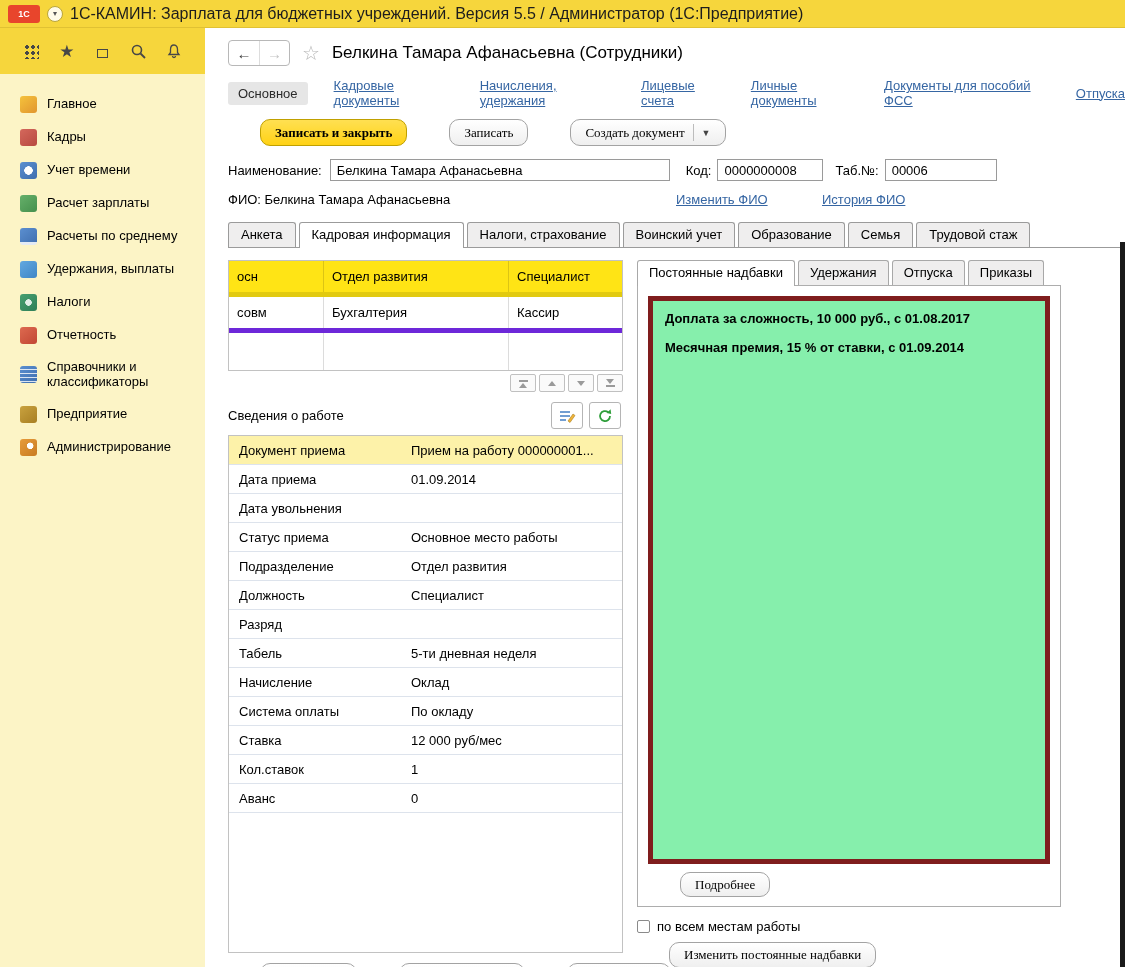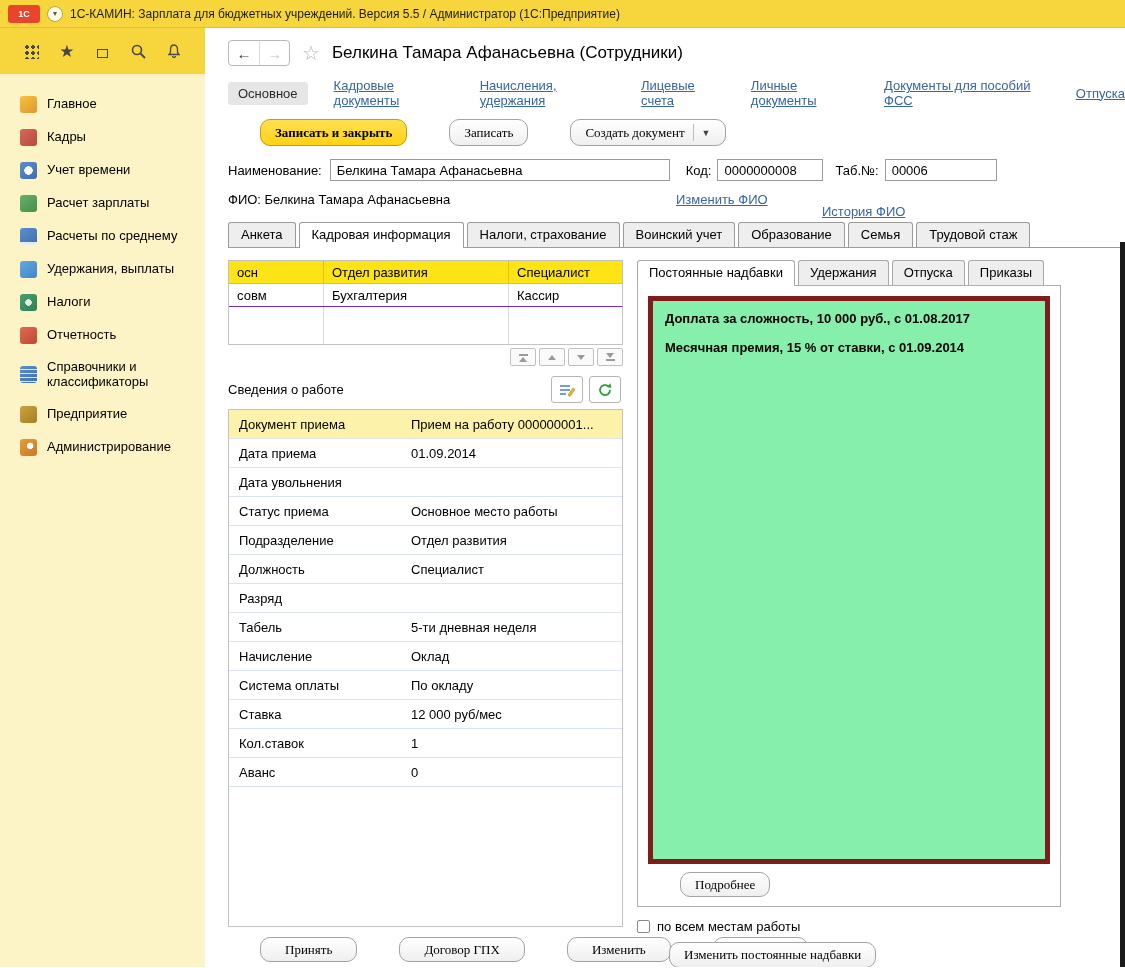--- a/index.html
+++ b/index.html
@@ -10,21 +10,21 @@
     font-size:13px; color:#000; background:#fff;
   }
   
   .titlebar { height:28px; background:#f6d63c; border-bottom:1px solid #e0c133;
     display:flex; align-items:center; gap:7px; padding:0 8px; }
   .logo { width:32px; height:18px; border-radius:3px; background:#e8452c; color:#fff;
     font-size:9px; font-weight:bold; display:flex; align-items:center; justify-content:center; }
   .caret-btn { width:16px; height:16px; border-radius:50%; background:#fffbe8;
     border:1px solid #b9a53c; font-size:8px; color:#555;
     display:flex; align-items:center; justify-content:center; cursor:pointer; }
-  .title-text { font-size:12px; color:#1d1d1d; }
+  .title-text { font-size:16px; color:#1d1d1d; }
 
   .app { display:flex; height:939px; }
 
   
   .sidebar { width:205px; flex:none; background:#fcf4c6; display:flex; flex-direction:column; }
   .side-tools { height:46px; background:#f6d63c; flex:none;
     display:flex; align-items:center; justify-content:space-between; padding:0 20px; }
   .tool { width:22px; height:22px; display:flex; align-items:center; justify-content:center;
     color:#474747; cursor:pointer; }
   .tool.star { font-size:17px; }
@@ -80,33 +80,33 @@
   .form-row { display:flex; align-items:center; margin-top:13px; }
   .inp { height:22px; border:1px solid #9a9a9a; font-family:inherit; font-size:13px; padding:0 6px; }
   .inp.name { width:340px; margin-left:8px; }
   .flabel.code { margin-left:16px; }
   .inp.codein { width:106px; margin-left:6px; }
   .flabel.tab { margin-left:12px; }
   .inp.tabin { width:112px; margin-left:6px; }
 
   .fio-row { margin-top:11px; position:relative; height:18px; }
   .fio-row .pos1 { position:absolute; left:448px; top:0; }
-  .fio-row .pos2 { position:absolute; left:594px; top:12px; }
+  .fio-row .pos2 { position:absolute; left:594px; top:0; }
 
   .tabs { display:flex; align-items:flex-end; margin-top:12px; border-bottom:1px solid #9b9b9b; }
   .tabx { padding:4px 12px 5px; background:#efeeee; border:1px solid #9b9b9b; border-bottom:none;
     border-radius:3px 3px 0 0; margin-right:3px; cursor:pointer; white-space:nowrap; }
   .tabx.active { background:#fff; margin-bottom:-1px; padding-bottom:6px; }
 
   .content { display:flex; margin-top:12px; }
   .col-left { width:395px; flex:none; }
   .col-right { width:424px; flex:none; margin-left:14px; }
 
   .assign-table { border:1px solid #c2c2c2; background:#fff; }
-  .arow { display:flex; height:23px; align-items:stretch; border-bottom:1px solid #6d28d9; background:#fff; }
+  .arow { display:flex; height:36px; align-items:stretch; border-bottom:5px solid #6d28d9; background:#fff; }
   .arow.filler { height:37px; border-bottom:none; }
   .arow.sel { background:#ffe415; border-bottom-color:#e2ca10; }
   .ac { display:flex; align-items:center; padding-left:8px; border-right:1px solid #dcdcdc; }
   .arow.sel .ac { border-right-color:#dcc414; }
   .a1 { width:95px; flex:none; }
   .a2 { width:185px; flex:none; }
   .a3 { flex:1; border-right:none; }
 
   .mini-toolbar { display:flex; justify-content:flex-end; gap:3px; margin-top:3px; }
   .mtb { width:26px; height:18px; border:1px solid #c0c0c0; border-radius:2px; background:#fafafa;

